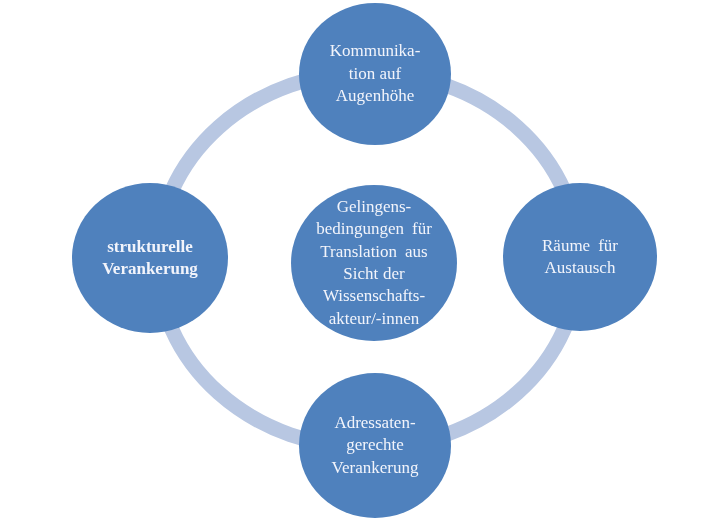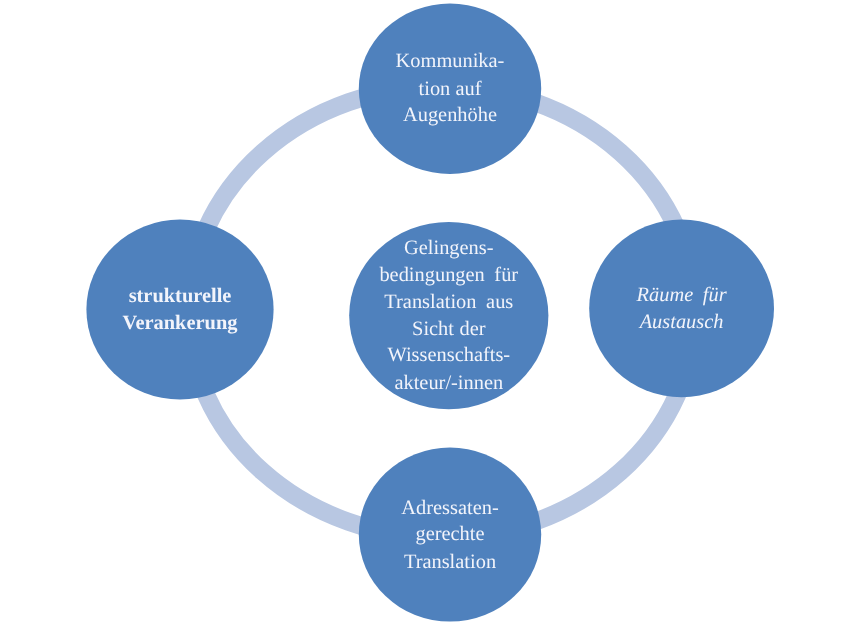--- a/index.html
+++ b/index.html
@@ -34,21 +34,21 @@
     font-size: 17px;
     line-height: 1.32;
   }
   .label {
     white-space: pre-line;
     display: block;
   }
   .label-regular { word-spacing: 0.22em; }
   .label-bold { font-weight: normal; word-spacing: 0.02em; }
   .node-top    { left: 299px; top: 3px;   width: 152px; height: 142px; }
-  .node-right  { left: 491px; top: 183px; width: 154px; height: 148px; font-style: italic; }
+  .node-right  { left: 503px; top: 183px; width: 154px; height: 148px; }
   .node-right .label { word-spacing: 0.22em; }
   .node-bottom { left: 299px; top: 373px; width: 152px; height: 145px; }
   .node-left   { left: 72px;  top: 183px; width: 156px; height: 150px; font-weight: bold; }
   .node-center { left: 291px; top: 185px; width: 166px; height: 156px; align-items: center; }
 </style>
 </head>
 <body>
 
 <div class="canvas">
 
@@ -63,21 +63,21 @@
   </div>
 
   <div class="node node-right">
     <span class="label">Räume für
 Austausch</span>
   </div>
 
   <div class="node node-bottom">
     <span class="label">Adressaten-
 gerechte
-Translation</span>
+Verankerung</span>
   </div>
 
   <div class="node node-left">
     <span class="label">strukturelle
 Verankerung</span>
   </div>
 
   <div class="node node-center">
     <div>
       <span class="label label-regular">Gelingens-

